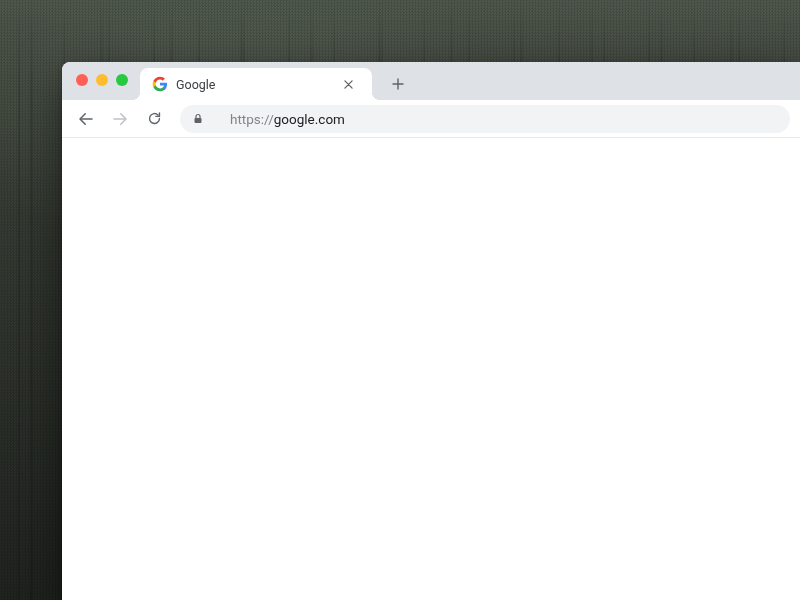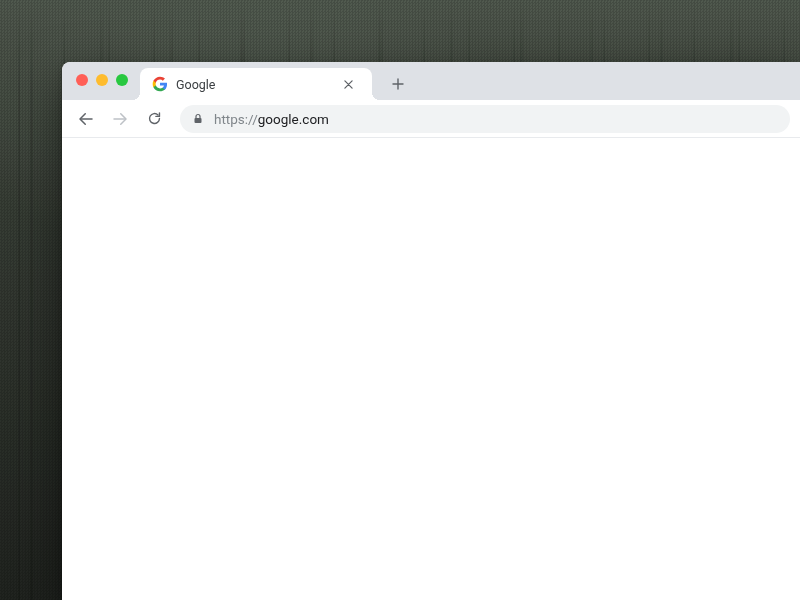--- a/index.html
+++ b/index.html
@@ -180,21 +180,21 @@
     }
     .nav-btn.disabled { color: #bdc1c6; cursor: default; }
     .omnibox {
       flex: 1;
       height: 28px;
       background: #f1f3f4;
       border-radius: 14px;
       display: flex;
       align-items: center;
       padding: 0 12px;
-      gap: 10px;
+      gap: 26px;
       font-size: 13.5px;
       color: #202124;
       margin-left: 6px;
     }
     .omnibox .lock {
       color: #5f6368;
       display: flex;
       align-items: center;
     }
     .omnibox .url .proto { color: #80868b; }

